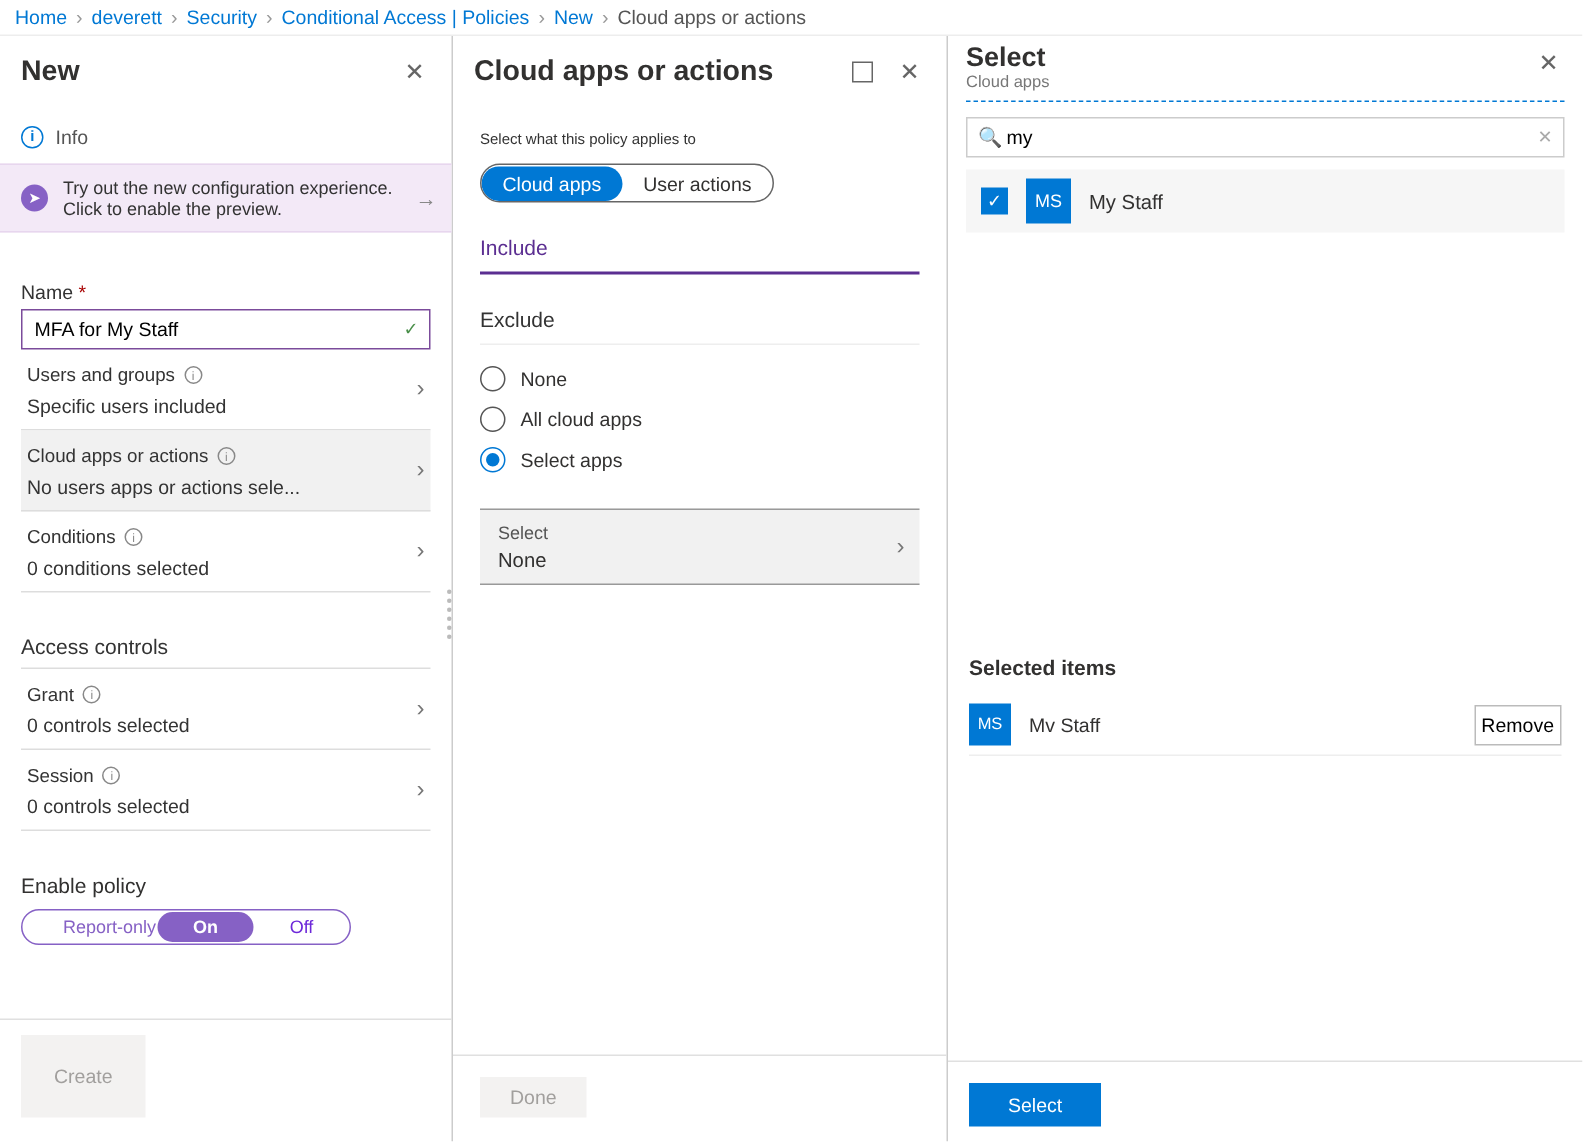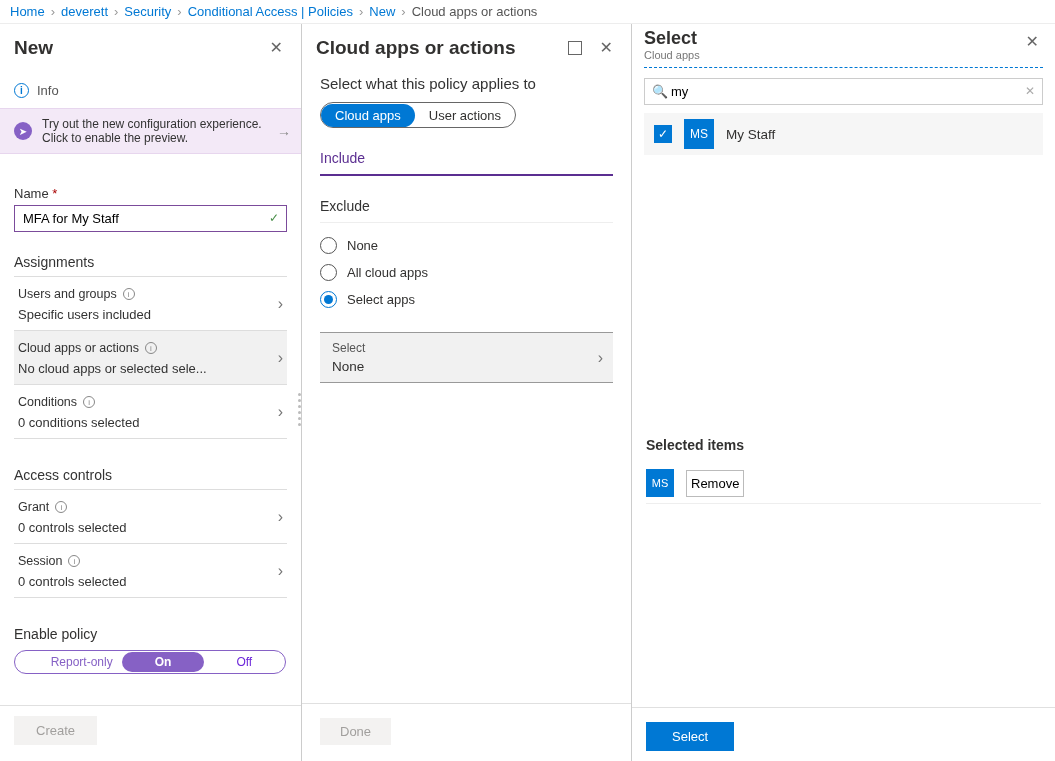--- a/index.html
+++ b/index.html
@@ -38,36 +38,36 @@
   .group-title { margin-top: 22px; font-size: 14px; color: #333; border-bottom: 1px solid #ddd; padding-bottom: 6px; }
 
   .row { border-bottom: 1px solid #ddd; padding: 10px 0 8px 4px; position: relative; cursor: pointer; }
   .row .row-title { display: flex; align-items: center; gap: 6px; font-size: 12.5px; color: #333; }
   .row .row-sub { margin-top: 6px; font-size: 13px; color: #333; }
   .row .chev { position: absolute; right: 4px; top: 50%; transform: translateY(-50%); color: #777; font-size: 16px; }
   .row.selected { background: #f1f1f1; }
   .info-dot { width: 12px; height: 12px; border: 1px solid #888; border-radius: 50%; display: inline-flex; align-items: center; justify-content: center; font-size: 8px; color: #888; }
 
   .enable-title { margin-top: 28px; font-size: 14px; }
-  .tri-toggle { margin-top: 8px; width: 272px; height: 24px; border: 1px solid #8661c5; border-radius: 12px; display: flex; align-items: center; font-size: 12px; overflow: hidden; padding-left: 26px; }
+  .tri-toggle { margin-top: 8px; width: 220px; height: 24px; border: 1px solid #8661c5; border-radius: 12px; display: flex; align-items: center; font-size: 12px; overflow: hidden; padding-left: 26px; }
   .tri-toggle .seg { flex: 1; text-align: center; cursor: pointer; }
   .tri-toggle .seg.active { background: #8661c5; color: #fff; border-radius: 12px; padding: 3px 0; font-weight: 600; }
   .tri-toggle .seg.ro { color: #8661c5; }
   .tri-toggle .seg.off { color: #6d28d9; }
 
   .p1-footer { margin-top: auto; border-top: 1px solid #e0e0e0; padding: 10px 14px 16px 14px; }
-  .btn-disabled { background: #f3f2f1; color: #a19f9d; border: none; padding: 7px 22px; font-size: 13px; }
+  .btn-disabled { background: #f3f2f1; color: #a19f9d; border: none; padding: 20px 22px; font-size: 13px; }
 
   
   .p2 { width: 330px; border-right: 1px solid #ccc; display: flex; flex-direction: column; }
   .p2-head { display: flex; align-items: center; padding: 10px 14px 14px 14px; }
   .p2-head h2 { font-size: 19px; font-weight: 600; flex: 1; }
   .win-icon { width: 14px; height: 14px; border: 1px solid #666; margin-right: 14px; cursor: pointer; }
   .p2-body { padding: 0 18px; }
-  .p2-sub { font-size: 15px; color: #333; }
+  .p2-sub { font-size: 10px; color: #333; margin-top: 12px; }
   .pill-group { margin-top: 10px; display: inline-flex; border: 1px solid #666; border-radius: 14px; overflow: hidden; height: 26px; align-items: center; }
   .pill { padding: 4px 14px; font-size: 13px; cursor: pointer; }
   .pill.active { background: #0078d4; color: #fff; border-radius: 14px; }
 
   .tabs { margin-top: 22px; display: flex; gap: 22px; border-bottom: 1px solid #eee; flex-direction: column; }
   .tab { padding-bottom: 8px; font-size: 14px; cursor: pointer; color: #333; }
   .tab.active { color: #5b2e91; border-bottom: 2px solid #5b2e91; font-weight: 500; }
 
   .radio-list { margin-top: 14px; display: flex; flex-direction: column; gap: 10px; }
   .radio-item { display: flex; align-items: center; gap: 10px; font-size: 13px; cursor: pointer; }
@@ -144,37 +144,36 @@
       <span class="arrow">→</span>
     </div>
 
     <div class="section">
       <label class="sec-label"><span>Name</span> <span class="req">*</span></label>
       <div class="name-input-wrap">
         <input class="name-input" value="MFA for My Staff" style="">
         <span class="name-check">✓</span>
       </div>
 
-      <div class="group-title">Assignments</div>
 
       <div class="row">
         <div class="row-title">
             <span>Users and groups</span>
             <span class="info-dot">i</span>
           </div>
         <div class="row-sub">Specific users included</div>
         <span class="chev">›</span>
       </div>
 
       <div class="row selected">
         <div class="row-title">
             <span>Cloud apps or actions</span>
             <span class="info-dot">i</span>
           </div>
-        <div class="row-sub">No cloud apps or selected sele...</div>
+        <div class="row-sub">No users apps or actions sele...</div>
         <span class="chev">›</span>
       </div>
 
       <div class="row">
         <div class="row-title">
             <span>Conditions</span>
             <span class="info-dot">i</span>
           </div>
         <div class="row-sub">0 conditions selected</div>
         <span class="chev">›</span>
@@ -285,20 +284,21 @@
       <span class="chk">✓</span>
       <span class="app-icon">MS</span>
       <span class="name">My Staff</span>
     </div>
 
     <div style="flex:0 0 260px"></div>
 
     <div class="sel-items-head">Selected items</div>
     <div class="sel-item">
       <span class="app-icon">MS</span>
+      <span class="nm">Mv Staff</span>
       <button class="btn-outline">Remove</button>
     </div>
 
     <div class="p3-footer">
       <button class="btn-primary">Select</button>
     </div>
   </div>
 </div>
 
 </body></html>

